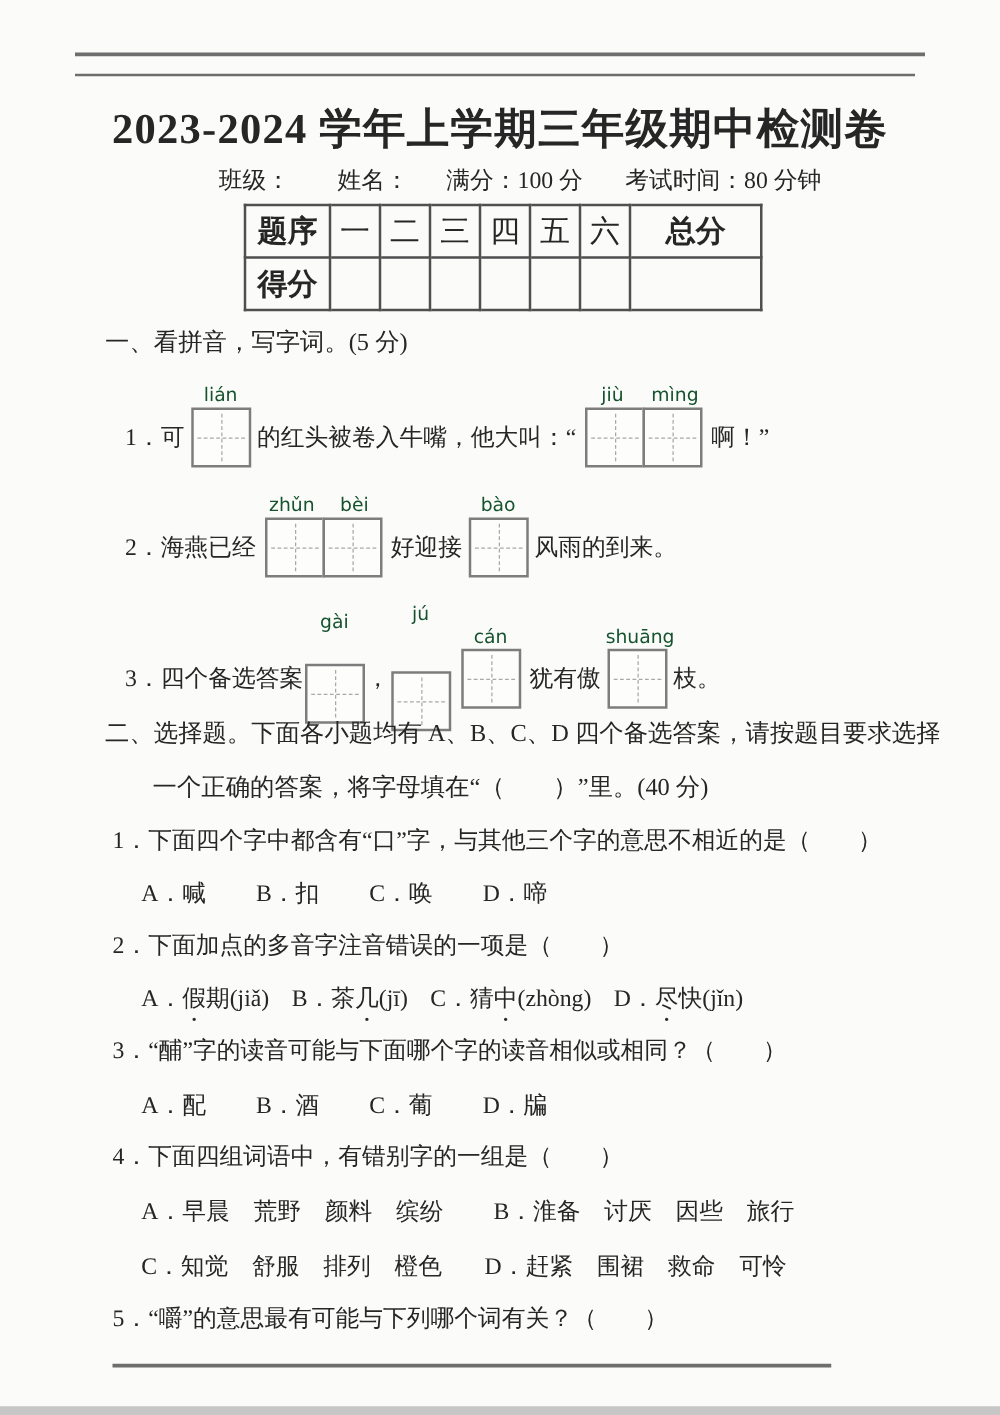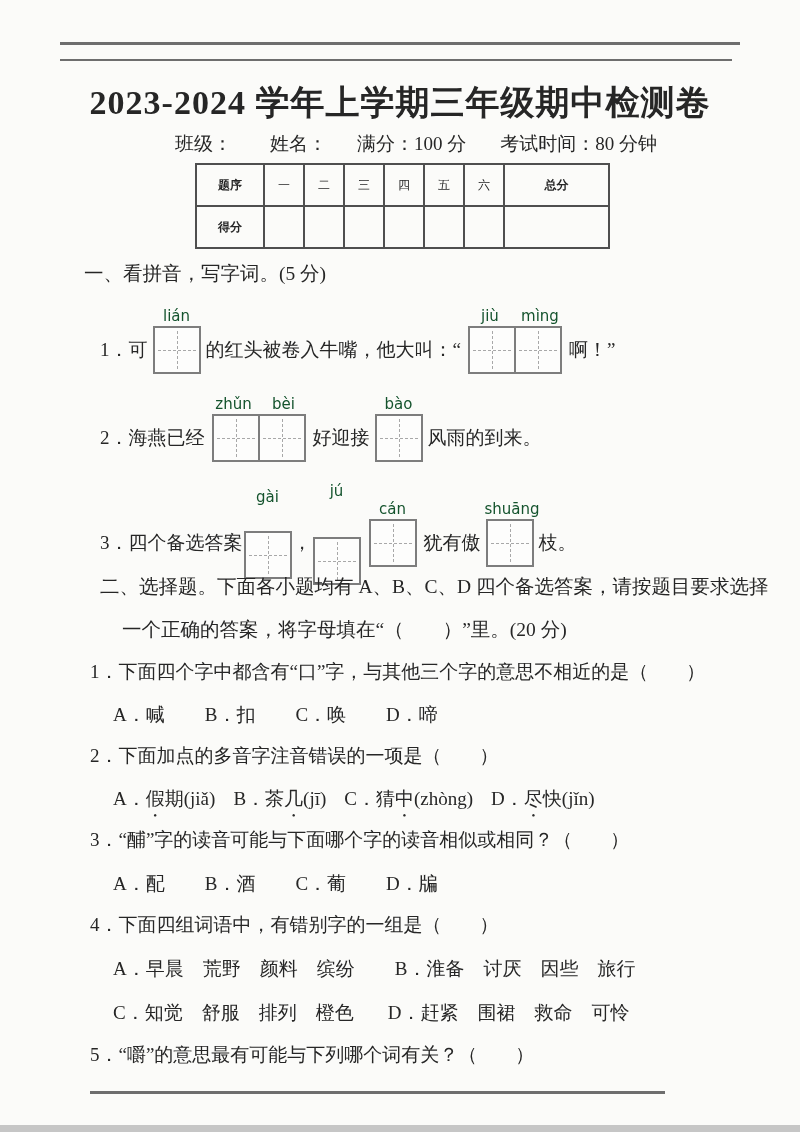--- a/index.html
+++ b/index.html
@@ -29,21 +29,21 @@
   table.score {
     top:163px; left:195px;
     border-collapse:collapse;
     table-layout:fixed;
   }
   table.score td {
     border:2px solid #4f4f4f;
     height:42px;
     text-align:center;
     vertical-align:middle;
-    font-size:12px;
+    font-size:24px;
   }
   td.hd { font-weight:bold; }
   .cw0 { width:68px; } .cw1 { width:40px; } .cw2 { width:105px; }
 
   .sec-head { font-size:19.5px; white-space:pre; }
 
   .pinyin-row { display:flex; align-items:center; white-space:pre; }
   .pybg { display:inline-flex; flex-direction:column; align-items:center; margin:0 4px 20px 4px; }
   .pyrow { display:flex; }
   .py {
@@ -173,22 +173,22 @@
     <span class="boxes"><span class="wbox"></span></span>
   </span>
   <span>犹有傲</span>
   <span class="pybg">
     <span class="pyrow"><span class="py">shuāng</span></span>
     <span class="boxes"><span class="wbox"></span></span>
   </span>
   <span>枝。</span>
 </div>
 
-<div class="abs sec-head" style="top:573px;left:100px;">二、选择题。下面各小题均有 A、B、C、D 四个备选答案，请按题目要求选择</div>
-<div class="abs sec-head" style="top:616px;left:122px;">一个正确的答案，将字母填在“（　　）”里。(20 分)</div>
+<div class="abs sec-head" style="top:573px;left:84px;">二、选择题。下面各小题均有 A、B、C、D 四个备选答案，请按题目要求选择</div>
+<div class="abs sec-head" style="top:616px;left:122px;">一个正确的答案，将字母填在“（　　）”里。(40 分)</div>
 
 <div class="abs qtext" style="top:659px;left:90px;">1．下面四个字中都含有“口”字，与其他三个字的意思不相近的是（　　）</div>
 <div class="abs opt-row" style="top:702px;left:113px;gap:40px;">
   <span>A．喊</span>
   <span>B．扣</span>
   <span>C．唤</span>
   <span>D．啼</span>
 </div>
 
 <div class="abs qtext" style="top:743px;left:90px;">2．下面加点的多音字注音错误的一项是（　　）</div>

